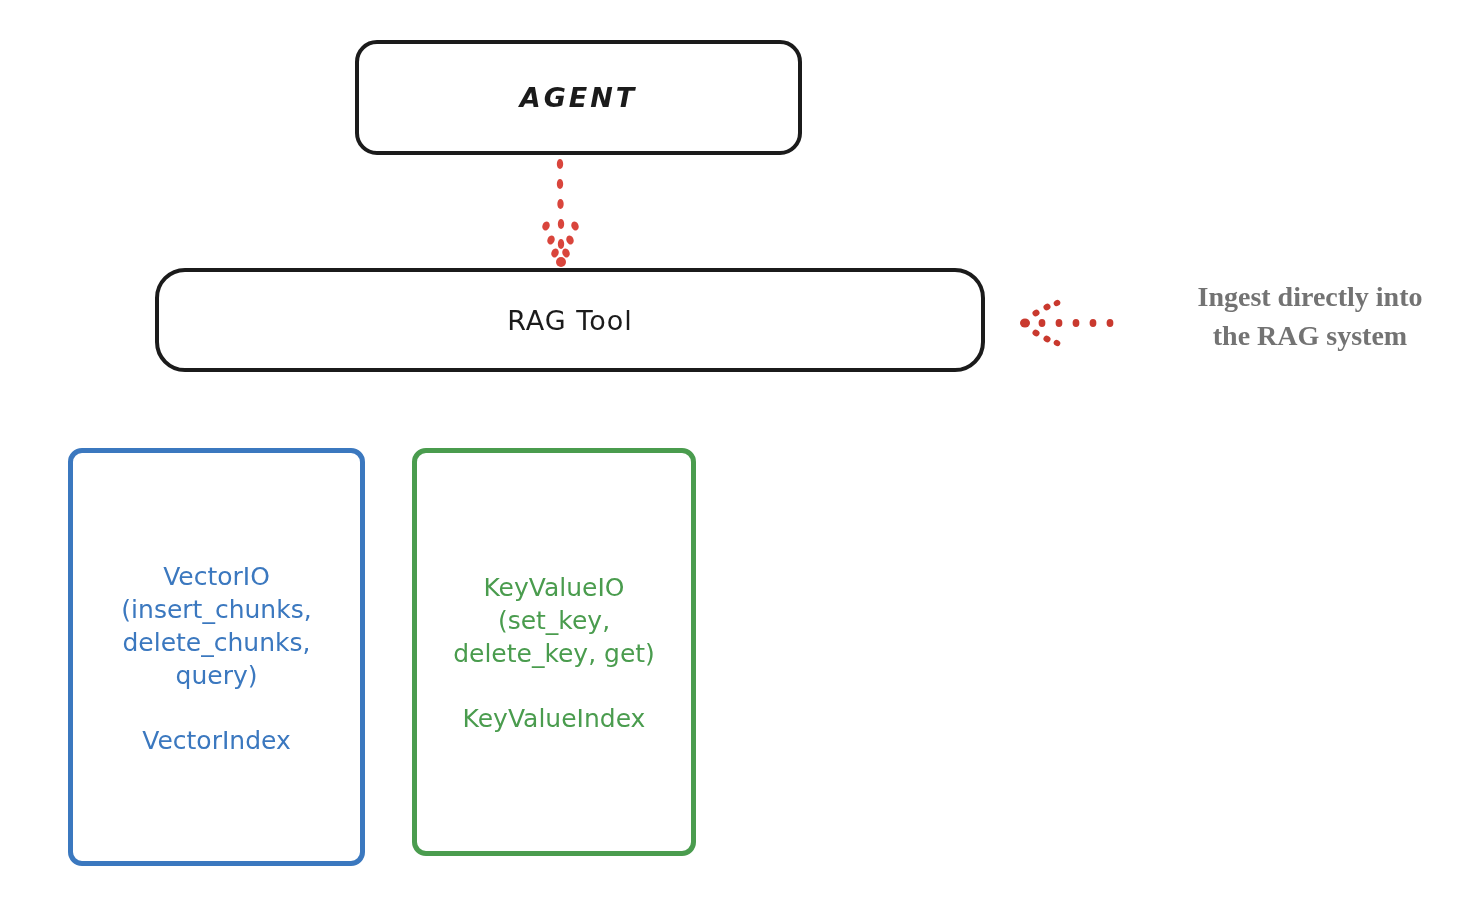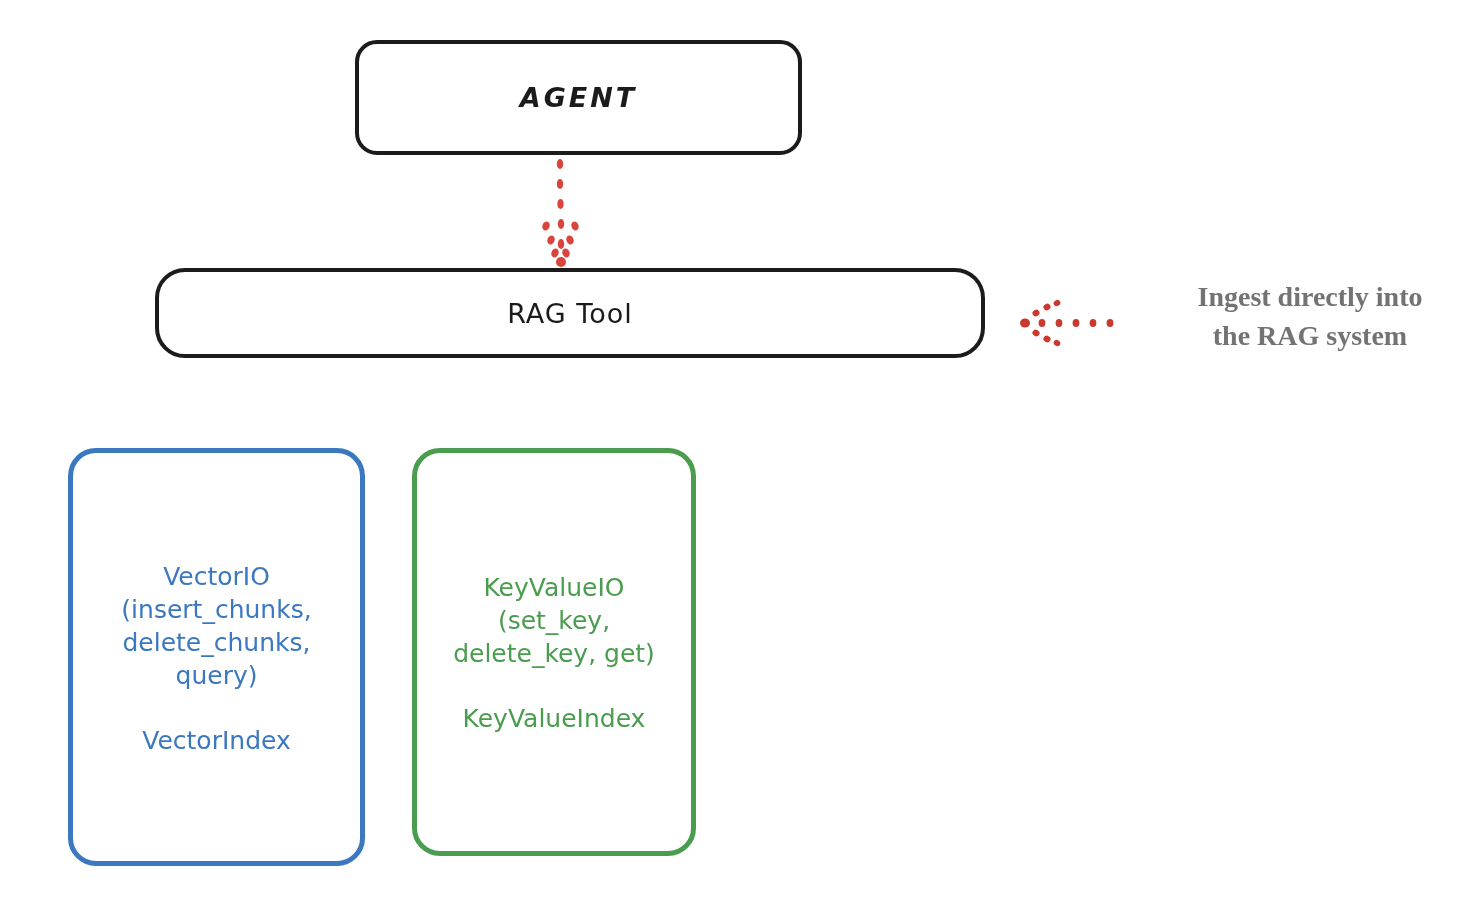--- a/index.html
+++ b/index.html
@@ -47,35 +47,35 @@
   }
   #agent-box .node-label {
     font-size: 27px;
     font-weight: 600;
     letter-spacing: 3px;
   }
   #ragtool-box {
     left: 155px;
     top: 268px;
     width: 830px;
-    height: 90px;
+    height: 104px;
     border-radius: 30px;
   }
   #ragtool-box .node-label {
     font-size: 27px;
     font-weight: 500;
     font-style: normal;
     letter-spacing: 1px;
   }
 
   
   .box-colored {
     border-width: 5px;
     border-style: solid;
-    border-radius: 28px;
+    border-radius: 14px;
     flex-direction: column;
     justify-content: center;
     padding: 0 8px;
   }
   .provider-text {
     font-family: "DejaVu Sans", sans-serif;
     font-size: 25px;
     line-height: 1.32;
     font-weight: 500;
     white-space: pre-line;

